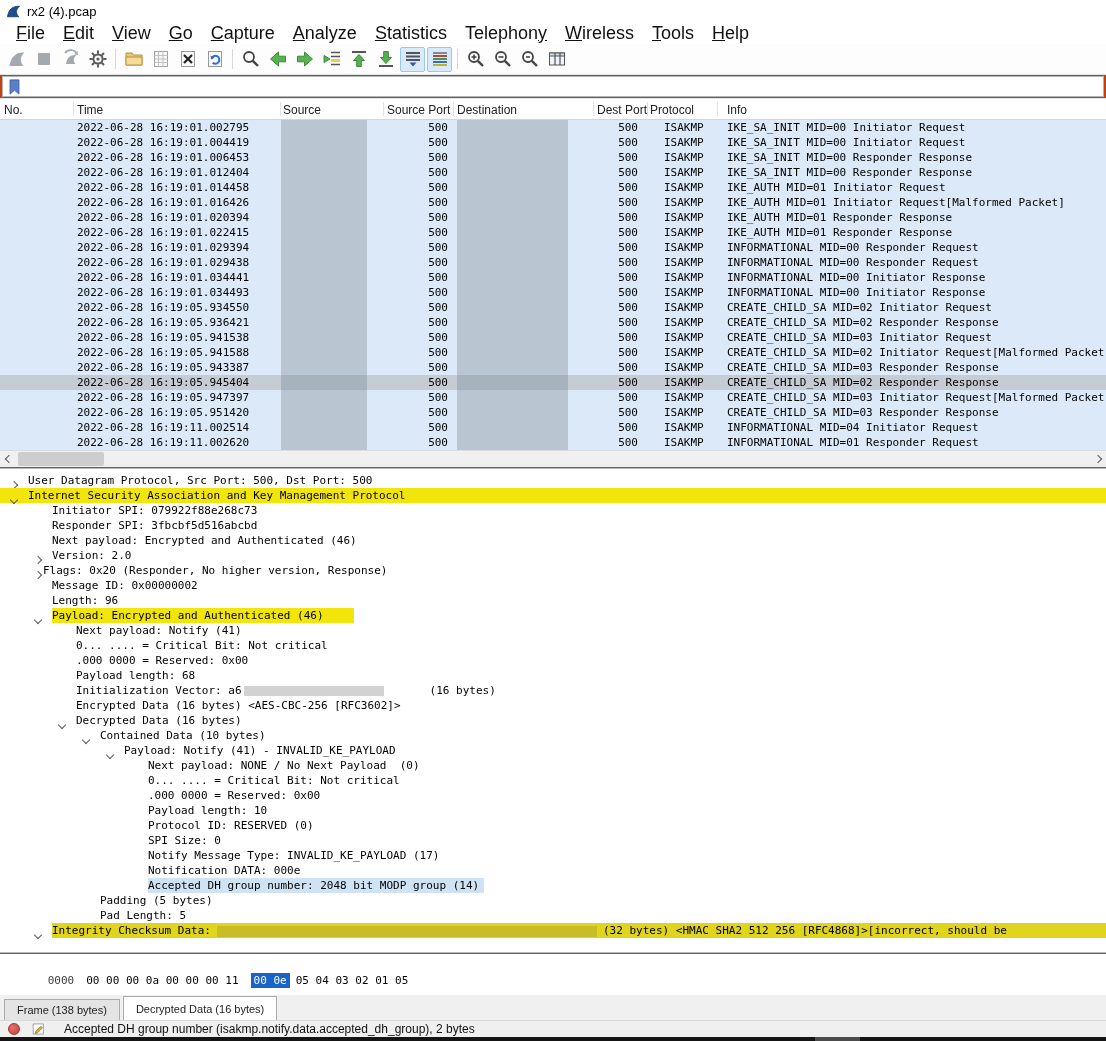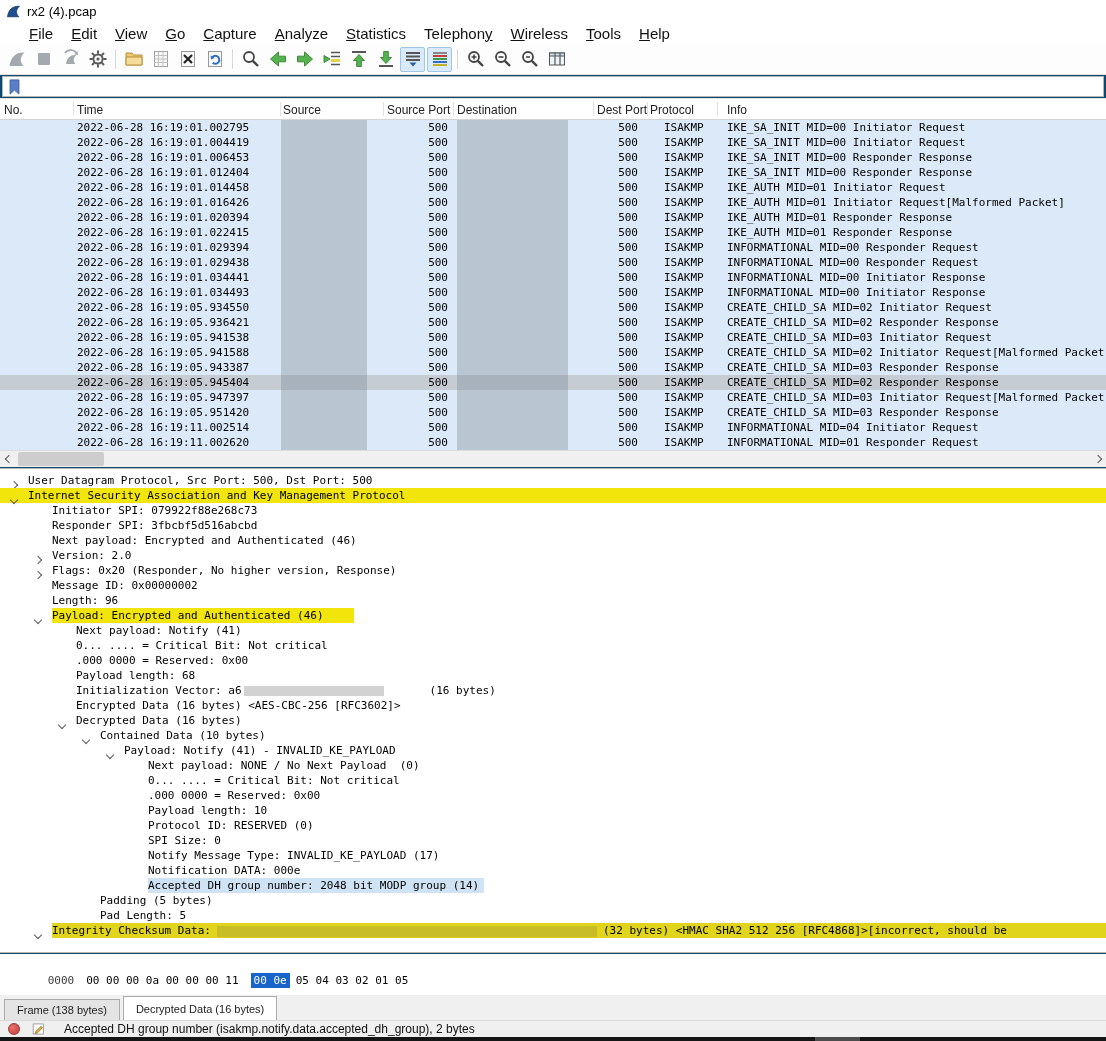--- a/index.html
+++ b/index.html
@@ -1,26 +1,26 @@
 <!DOCTYPE html>
 <html><head>
 <meta charset="utf-8">
 <style>
   * { margin:0; padding:0; box-sizing:border-box; }
   html,body { width:1106px; height:1041px; overflow:hidden; background:#fff;
               font-family:"Liberation Sans", sans-serif; }
-  .window { position:relative; width:1106px; height:1041px; background:#0c4a6e; }
+  .window { position:relative; width:1106px; height:1041px; background:#c2410c; }
 
   
   .titlebar { position:absolute; top:0; left:0; right:0; height:22px; background:#fff;
               display:flex; align-items:center; padding-left:6px; gap:6px; font-size:13px; color:#000; }
 
   
   .menubar { position:absolute; top:22px; left:0; right:0; height:22px; background:#fff;
-             display:flex; align-items:center; font-size:15px; padding-left:20px; }
+             display:flex; align-items:center; font-size:18px; padding-left:7px; }
   .menu-item { padding:2px 9px; color:#111; cursor:default; }
   .menu-item u { text-decoration:underline; }
 
   
   .toolbar { position:absolute; top:44px; left:0; right:0; height:31px; background:#fdfdfd;
              border-bottom:1px solid #e3e3e3; display:flex; align-items:center; padding-left:4px; gap:2px; }
   .tb-icon { width:25px; height:25px; display:flex; align-items:center; justify-content:center;
              border:1px solid transparent; border-radius:2px; }
   .tb-icon.boxed { border:1px solid #9ec7e8; background:#d9eafa; }
   .tb-sep { width:1px; height:20px; background:#d8d8d8; margin:0 3px; }
@@ -550,21 +550,21 @@
       </span>
   </div>
 
   <div class="detail" id="detail">
       <div class="dline"><span class="darr" style="left: 11px;"><span class="chev chev-right"></span></span><span class="dtext" style="left: 28px;">User Datagram Protocol, Src Port: 500, Dst Port: 500</span></div>
       <div class="dline yf"><span class="darr" style="left: 11px;"><span class="chev chev-down"></span></span><span class="dtext" style="left: 28px;">Internet Security Association and Key Management Protocol</span></div>
       <div class="dline"><span class="dtext" style="left: 52px;">Initiator SPI: 079922f88e268c73</span></div>
       <div class="dline"><span class="dtext" style="left: 52px;">Responder SPI: 3fbcbf5d516abcbd</span></div>
       <div class="dline"><span class="dtext" style="left: 52px;">Next payload: Encrypted and Authenticated (46)</span></div>
       <div class="dline"><span class="darr" style="left: 35px;"><span class="chev chev-right"></span></span><span class="dtext" style="left: 52px;">Version: 2.0</span></div>
-      <div class="dline"><span class="darr" style="left: 35px;"><span class="chev chev-right"></span></span><span class="dtext" style="left: 52px;">Flags: 0x20 (Responder, No higher version, Response)</span></div>
+      <div class="dline"><span class="darr" style="left: 35px;"><span class="chev chev-right"></span></span><span class="dtext" style="left: 43px;">Flags: 0x20 (Responder, No higher version, Response)</span></div>
       <div class="dline"><span class="dtext" style="left: 52px;">Message ID: 0x00000002</span></div>
       <div class="dline"><span class="dtext" style="left: 52px;">Length: 96</span></div>
       <div class="dline"><span class="darr" style="left: 35px;"><span class="chev chev-down"></span></span><span class="dtext yi" style="left: 52px;">Payload: Encrypted and Authenticated (46)</span></div>
       <div class="dline"><span class="dtext" style="left: 76px;">Next payload: Notify (41)</span></div>
       <div class="dline"><span class="dtext" style="left: 76px;">0... .... = Critical Bit: Not critical</span></div>
       <div class="dline"><span class="dtext" style="left: 76px;">.000 0000 = Reserved: 0x00</span></div>
       <div class="dline"><span class="dtext" style="left: 76px;">Payload length: 68</span></div>
       <div class="dline"><span class="dtext" style="left: 76px;"><span>Initialization Vector: a6</span><span class="iv-redact"></span><span class="iv-suffix">(16 bytes)</span></span></div>
       <div class="dline"><span class="dtext" style="left: 76px;">Encrypted Data (16 bytes) &lt;AES-CBC-256 [RFC3602]&gt;</span></div>
       <div class="dline"><span class="darr" style="left: 59px;"><span class="chev chev-down"></span></span><span class="dtext" style="left: 76px;">Decrypted Data (16 bytes)</span></div>

